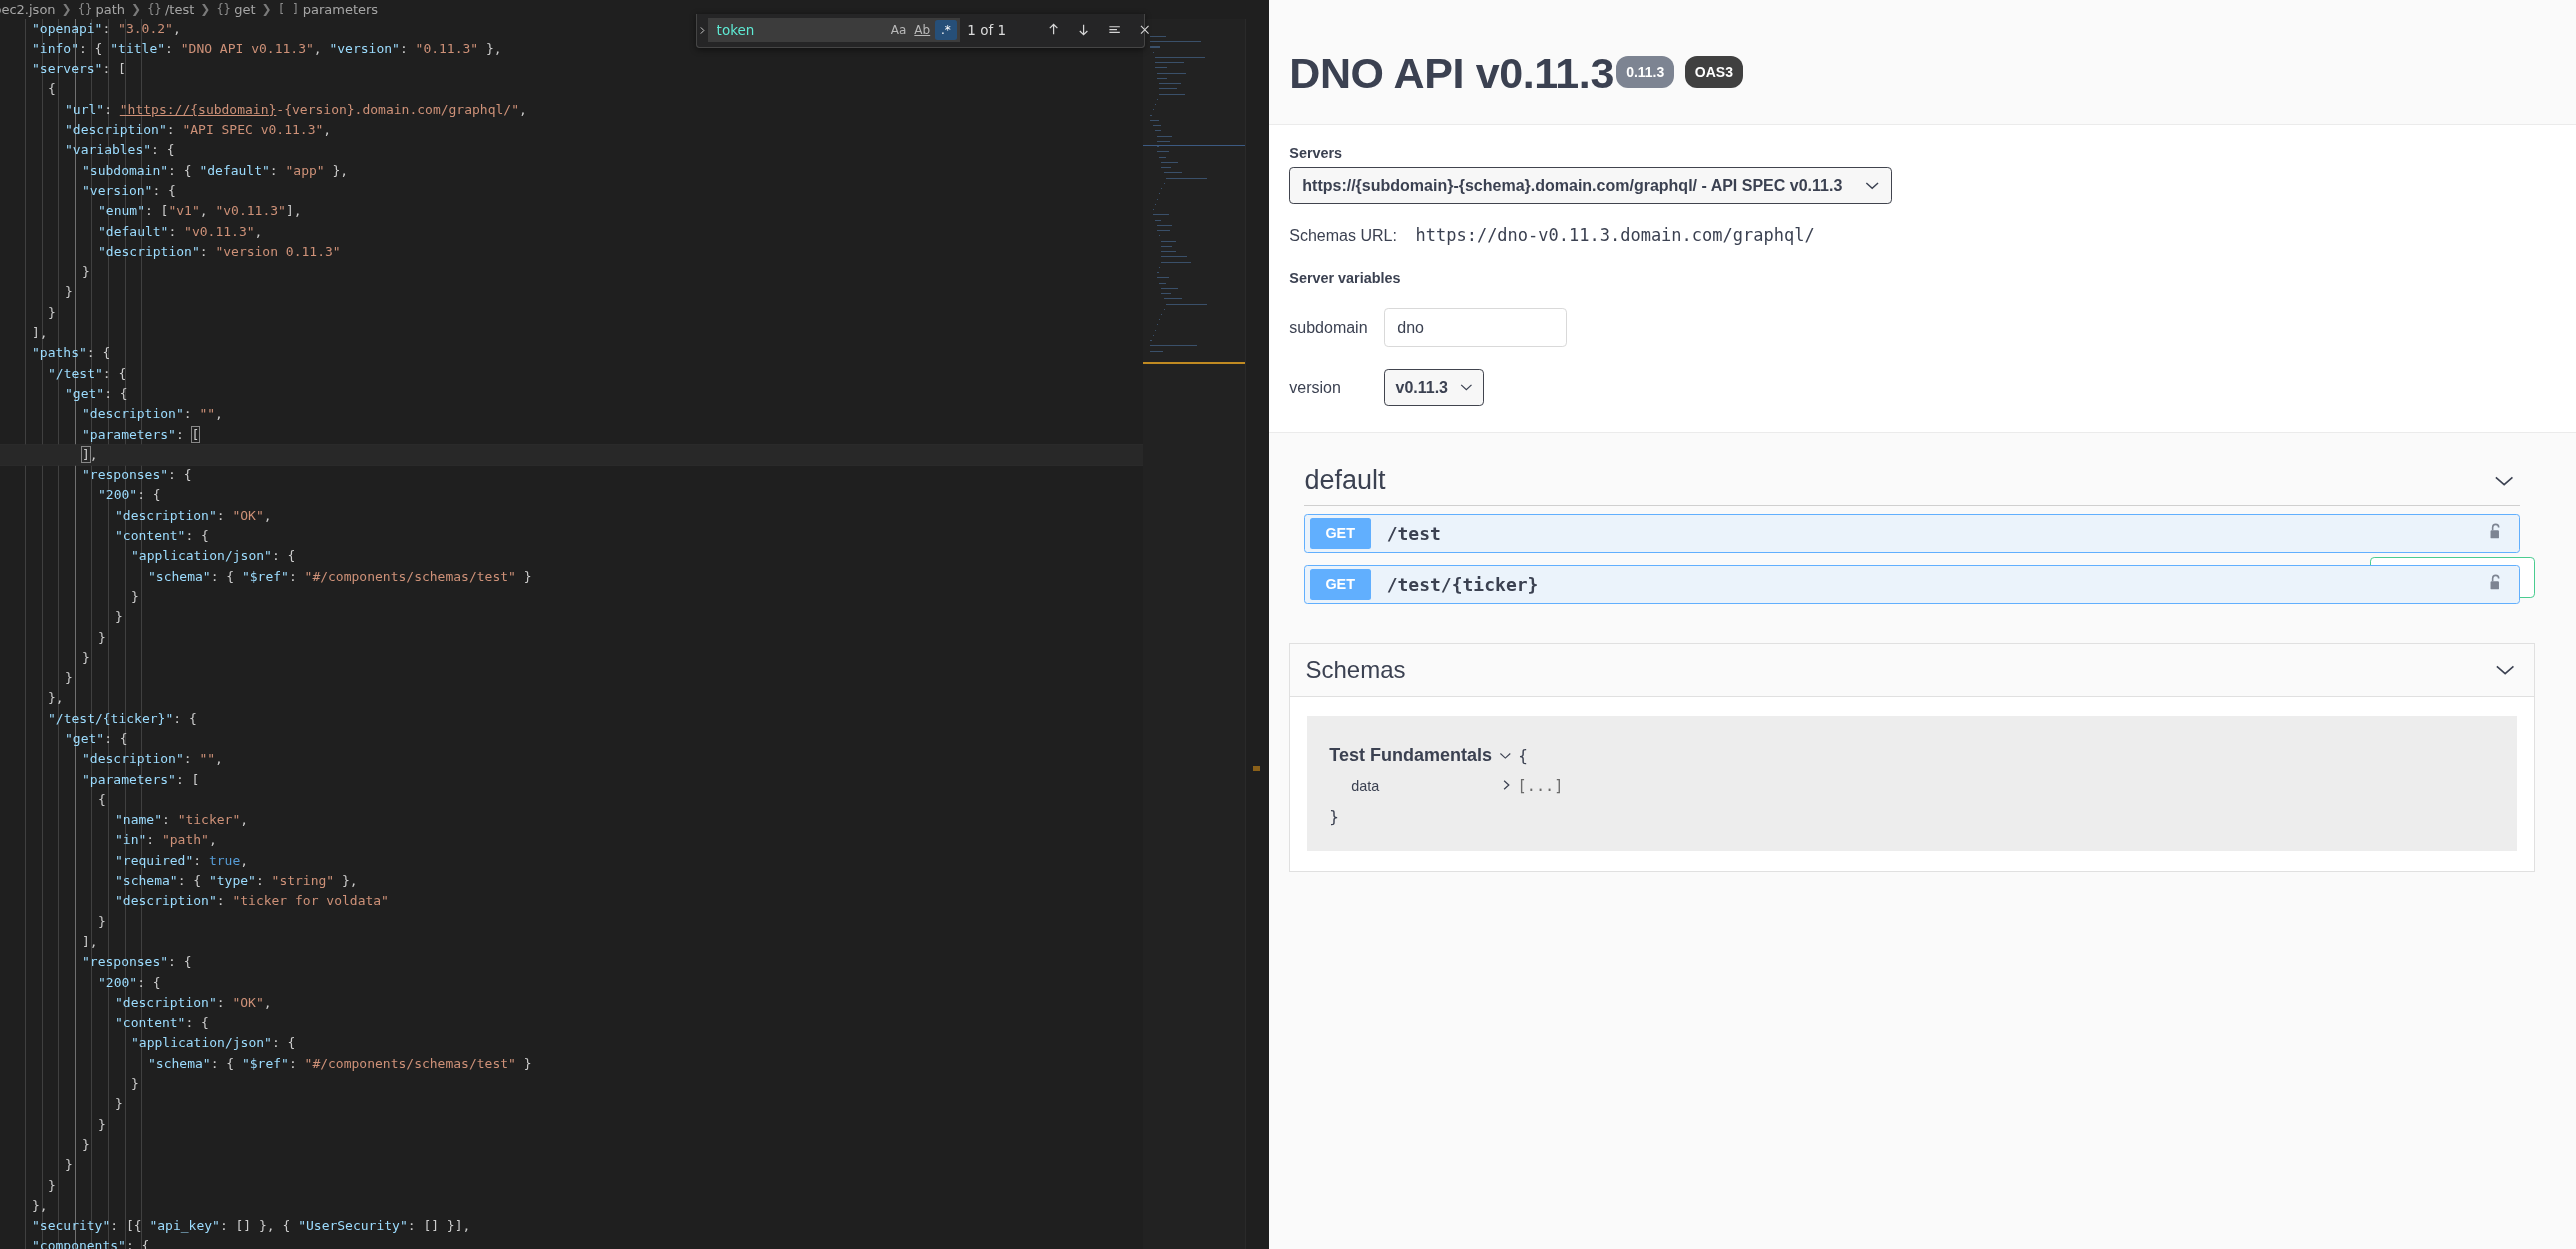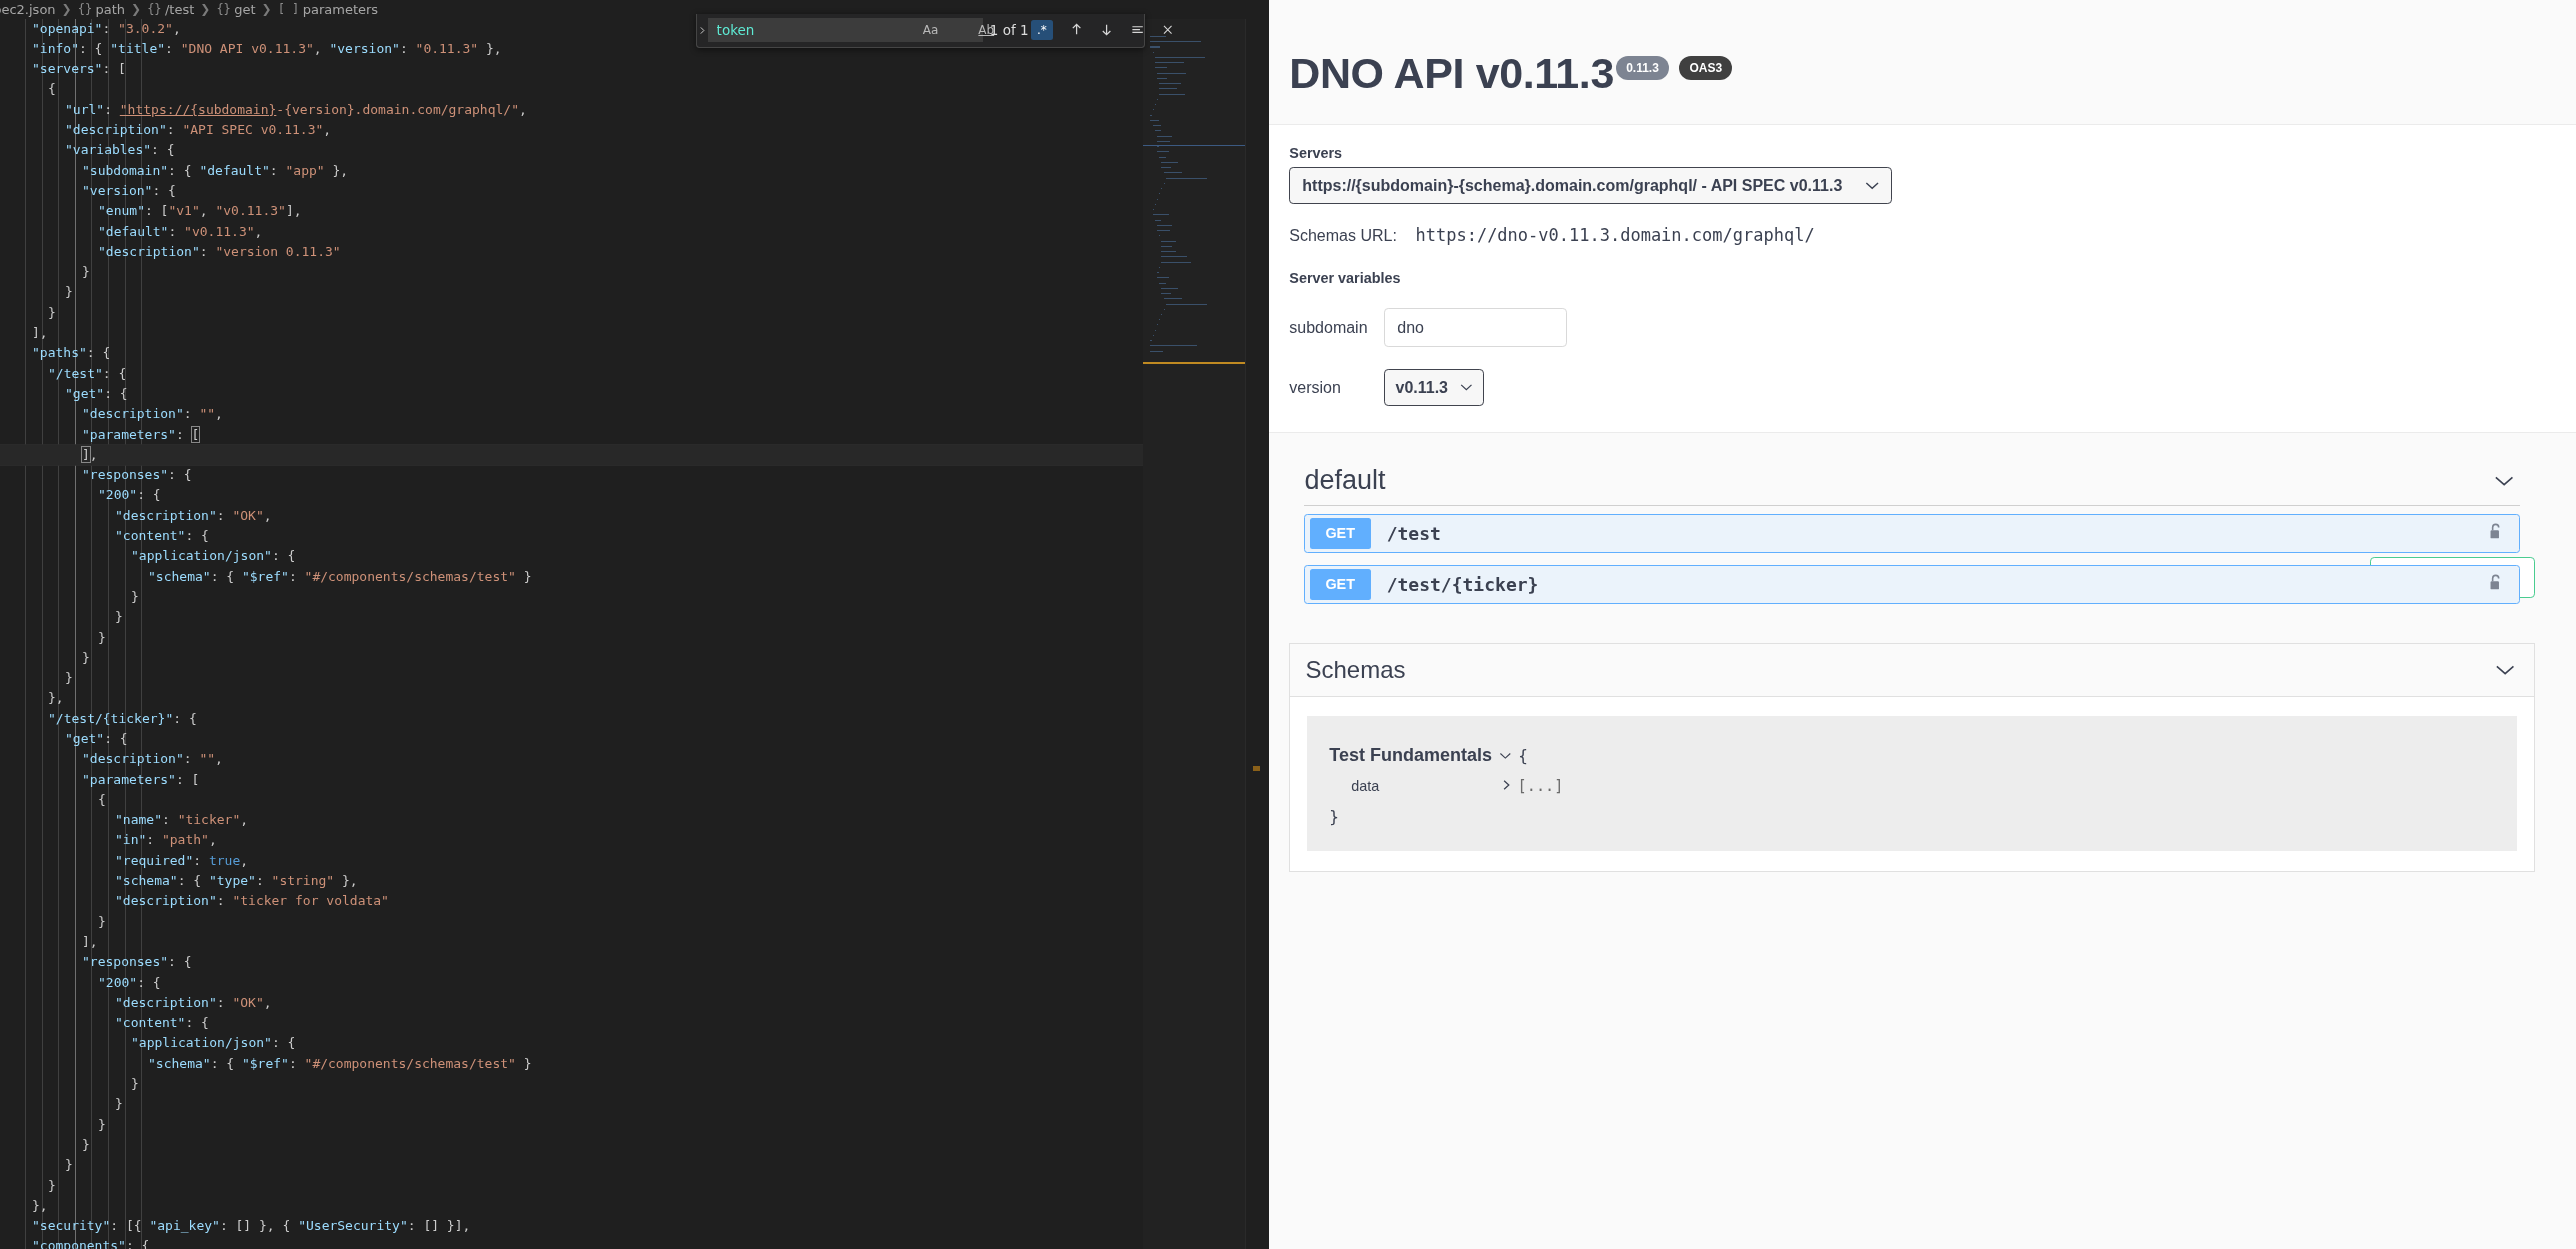--- a/index.html
+++ b/index.html
@@ -113,21 +113,20 @@
     background: transparent; border: none; outline: none;
     color: #5eead4; font-family: "DejaVu Sans", sans-serif; font-size: 13.5px;
     padding-left: 7.6px;
   }
   .find-opts { display: flex; align-items: center; gap: 1.7px; padding-right: 2.5px;}
   .find-opt {
     width: 22px; height: 20.3px;
     display:flex; align-items:center; justify-content:center;
     color: #b9b9b9; font-size: 12px; border-radius: 2.5px;
     font-family: "DejaVu Sans", sans-serif;
-    margin-left: 32px;
   }
   .find-opt.on { background: #264f78; color: #ffffff; }
   .find-opt u { text-decoration: underline; }
   .find-count {
     color: #dcdcdc; font-size: 13.5px; font-family: "DejaVu Sans", sans-serif;
     min-width: 61px;
   }
   .find-actions { display:flex; align-items:center; gap:10.2px; margin-left: 15.2px;}
   .find-act {
     width: 20.3px; height: 20.3px; display:flex; align-items:center; justify-content:center;
@@ -146,22 +145,22 @@
   .sw-topbar { height: 15.2px; background: #fafafa; }
   .sw-header { padding: 37px 51px 29px 20.3px; }
   .sw-title-row { display: flex; align-items: flex-start; gap: 2px; }
   .sw-title {
     font-size: 43px; font-weight: bold; color: #3b4151;
     letter-spacing: -0.4px; line-height: 1;
   }
   .sw-badges { display:flex; align-items:center; gap: 10.2px; padding-top: 3.4px;}
   .badge {
     display:inline-flex; align-items:center; justify-content:center;
-    height: 24px; padding: 0 10.2px; border-radius: 12px;
-    font-size: 12px; font-weight: bold; color: #fff;
+    height: 32px; padding: 0 10.2px; border-radius: 12px;
+    font-size: 14px; font-weight: bold; color: #fff;
   }
   .badge.version { background: #7d8492; }
   .badge.oas { background: #404040; }
 
   .sw-body {
     background: #ffffff;
     padding: 20.3px 41px 25.4px 20.3px;
     border-top: 0.8px solid #ebebeb;
     border-bottom: 0.8px solid #ebebeb;
     position: relative;

